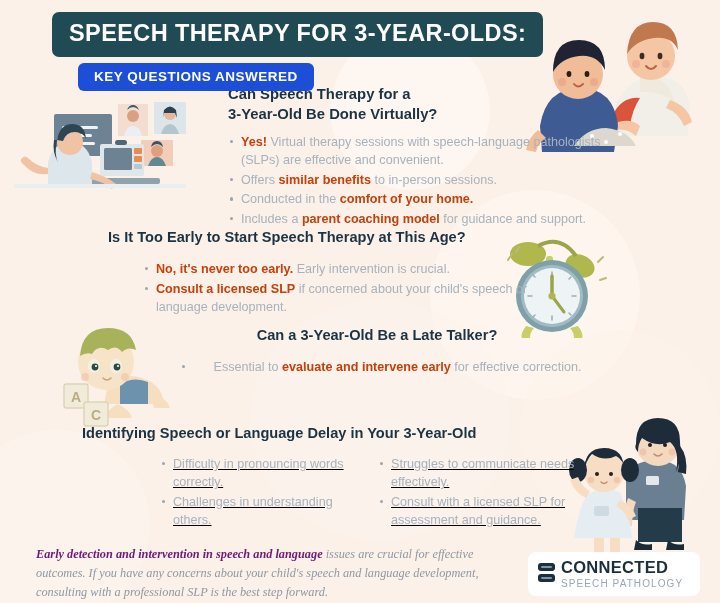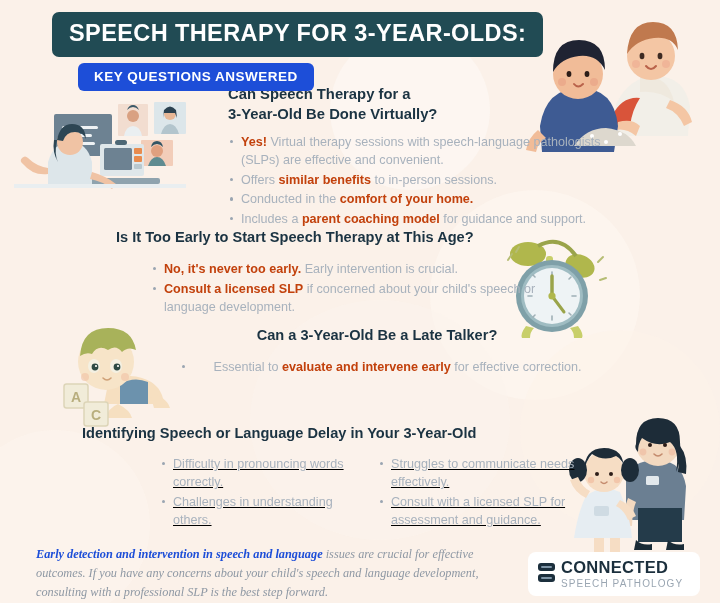--- a/index.html
+++ b/index.html
@@ -111,21 +111,21 @@
     color: #c2410c;
     font-weight: bold;
     margin-top: 17px;
   }
 
   
   #sec1 { left: 228px; top: 85px; width: 380px; }
   #sec1 .q-heading { font-size: 14.8px; }
   #sec1 ul.bullets { margin-top: 9px; }
 
-  #sec2 { left: 116px; top: 228px; width: 430px; }
+  #sec2 { left: 108px; top: 228px; width: 430px; }
   #sec2 ul.bullets { margin-top: 13px; margin-left: 35px; }
 
   #sec3 { left: 152px; top: 326px; width: 450px; text-align: center; }
   #sec3 ul.bullets { margin-top: 13px; margin-left: 28px; }
 
   #sec4 { left: 82px; top: 424px; width: 530px; }
   #sec4 .cols {
     display: flex;
     margin-top: 12px;
     margin-left: 78px;
@@ -141,21 +141,21 @@
     top: 545px;
     width: 462px;
     font-family: "Liberation Serif", serif;
     font-style: italic;
     font-size: 12.3px;
     line-height: 1.53;
     color: #8e98a4;
     z-index: 6;
   }
   .footer-text b {
-    color: #1d4ed8;
+    color: #701a75;
     font-weight: bold;
   }
 
   .logo-card {
     position: absolute;
     left: 528px;
     top: 552px;
     width: 172px;
     height: 44px;
     background: #ffffff;

